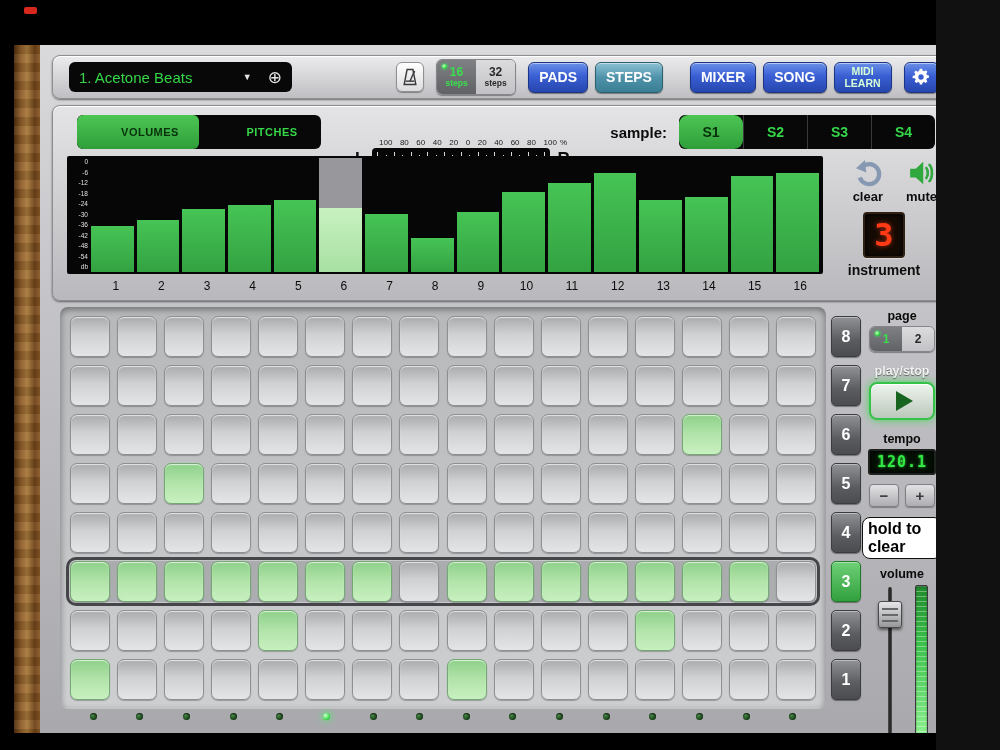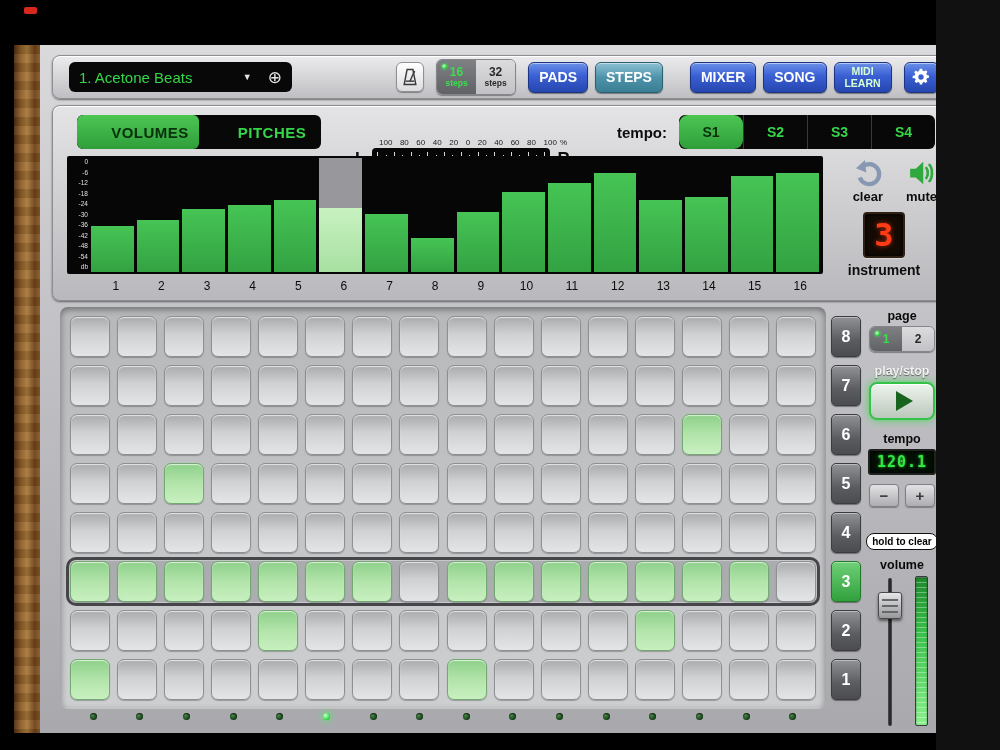--- a/index.html
+++ b/index.html
@@ -57,21 +57,21 @@
     background:linear-gradient(180deg,#6a90e8 0%,#3a5fd4 45%,#2646ae 100%);border:1px solid #1b3484;
     box-shadow:inset 0 1px 0 rgba(255,255,255,.5),0 1px 1px rgba(0,0,0,.4);}
   .gear-btn svg{width:20px;height:20px;}
 
   
   .panel2{position:absolute;left:12px;top:60px;width:896px;height:196px;
     background:linear-gradient(180deg,#e4e4e6,#b9b9bd);border:1px solid #8e8e92;border-radius:8px;
     box-shadow:0 1px 2px rgba(0,0,0,.5), inset 0 1px 0 #fff;}
   .p2-row{position:absolute;left:14px;top:8px;right:12px;height:36px;display:flex;align-items:center;}
   .tabs{display:flex;background:#080808;border-radius:6px;overflow:hidden;height:34px;margin-left:10px;}
-  .tab{width:122px;display:flex;align-items:center;justify-content:center;font-weight:bold;font-size:15px;letter-spacing:.5px;padding-left:24px;}
+  .tab{width:122px;display:flex;align-items:center;justify-content:center;font-weight:bold;font-size:11px;letter-spacing:.5px;padding-left:24px;}
   .tab.active{background:linear-gradient(180deg,#4cc653,#2f9e3a);color:#07300b;border-radius:6px;}
   .tab.inactive{color:#35d648;}
 
   .pan{margin-left:34px;margin-top:43px;}
   .pan-top{display:flex;align-items:center;margin-left:24px;}
   .pan-scale{display:flex;justify-content:space-between;width:178px;}
   .pan-scale span{font-size:8px;color:#1a1a1a;}
   .pct{font-size:8px;color:#1a1a1a;margin-left:3px;}
   .pan-bottom{display:flex;align-items:center;gap:7px;margin-top:1px;}
   .pan-l,.pan-r{font-weight:bold;font-size:17px;color:#0c0c0c;}
@@ -153,22 +153,22 @@
     display:flex;align-items:center;justify-content:center;}
   .play-tri{width:0;height:0;border-left:17px solid #17641f;border-top:10px solid transparent;border-bottom:10px solid transparent;margin-left:4px;}
   .tempo-lcd{margin-top:3px;width:68px;height:26px;background:#041004;border:2px solid #20221f;border-radius:3px;
     display:flex;align-items:center;justify-content:center;box-shadow:inset 0 0 5px #000;}
   .tempo-val{font-family:"DejaVu Sans Mono",monospace;font-weight:bold;font-size:15px;color:#32e844;
     text-shadow:0 0 3px rgba(60,255,80,.7);letter-spacing:1px;text-align:right;}
   .pm-row{margin-top:9px;display:flex;gap:6px;}
   .pm-btn{width:30px;height:23px;border-radius:4px;background:linear-gradient(180deg,#e2e2e4,#aeaeb2);
     border:1px solid #808084;display:flex;align-items:center;justify-content:center;
     font-size:15px;font-weight:bold;color:#3a3a3e;box-shadow:0 1px 1px rgba(0,0,0,.3);}
-  .hold-clear{margin-top:26px;background:#fff;border:1px solid #111;border-radius:8px;
-    font-weight:bold;font-size:10px;padding:2px 5px;color:#000;}
+  .hold-clear{margin-top:10px;background:#fff;border:1px solid #111;border-radius:8px;
+    font-weight:bold;font-size:16px;padding:2px 5px;color:#000;}
   .fader-area{margin-top:4px;display:flex;gap:12px;height:152px;}
   .fader{position:relative;width:26px;}
   .fader-track{position:absolute;left:50%;top:2px;bottom:2px;width:4px;transform:translateX(-50%);
     background:linear-gradient(90deg,#555,#1c1c1c,#555);border-radius:2px;}
   .fader-knob{position:absolute;left:1px;top:16px;width:24px;height:27px;border-radius:3px;border:1px solid #4a4a4e;
     background:linear-gradient(180deg,#e6e6e8,#96989a);box-shadow:0 2px 3px rgba(0,0,0,.5);}
   .fader-knob::after{content:"";position:absolute;left:3px;right:3px;top:6px;height:14px;
     background:repeating-linear-gradient(180deg,#66686a 0 2px,transparent 2px 6px);}
   .meter{width:13px;height:150px;border:1px solid #3a3a3e;border-radius:2px;
     background:
@@ -276,21 +276,21 @@
                 <div class="tick tall"></div>
                 <div class="tick"></div>
                 <div class="tick tall"></div>
                 <div class="tick"></div>
                 <div class="tick tall"></div>
               </div>
             <span class="pan-r">R</span>
           </div>
         </div>
         <div class="sample-group">
-          <span class="sample-label">tempo:</span>
+          <span class="sample-label">sample:</span>
           <div class="samples">
               <div class="sample-btn active">S1</div>
               <div class="sample-btn">S2</div>
               <div class="sample-btn">S3</div>
               <div class="sample-btn">S4</div>
             </div>
         </div>
       </div>
 
       <div class="vol-block">

